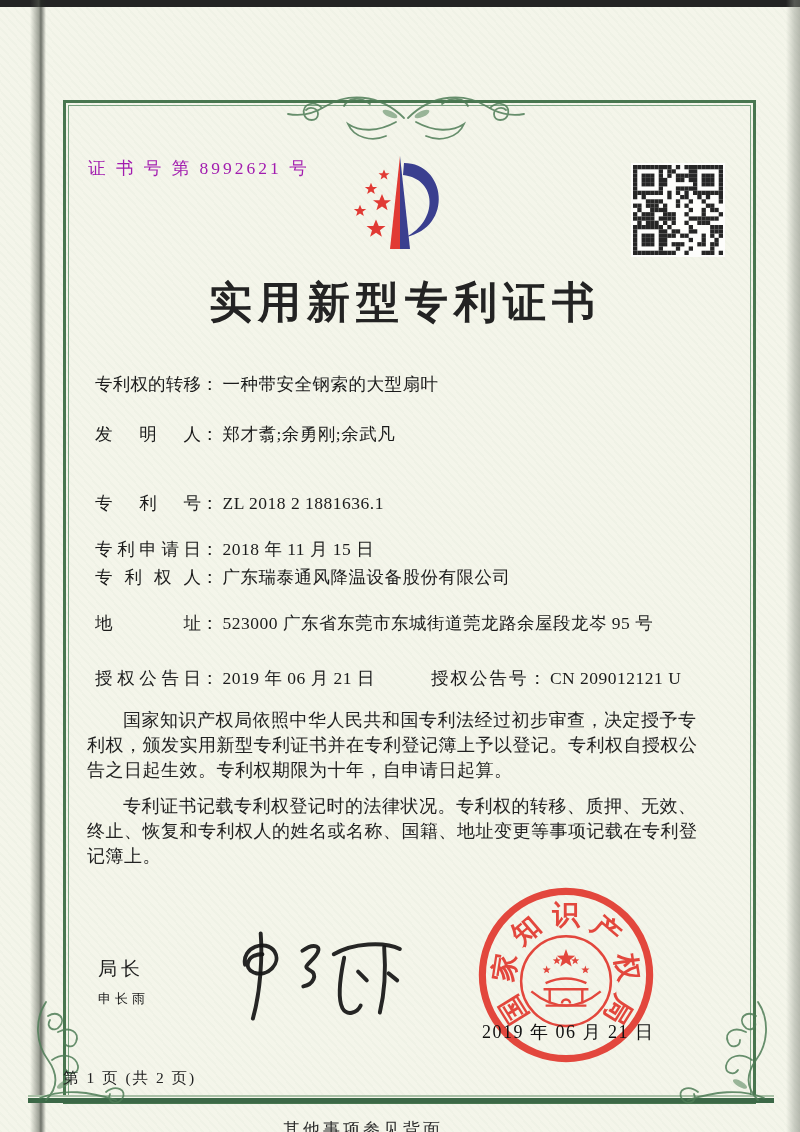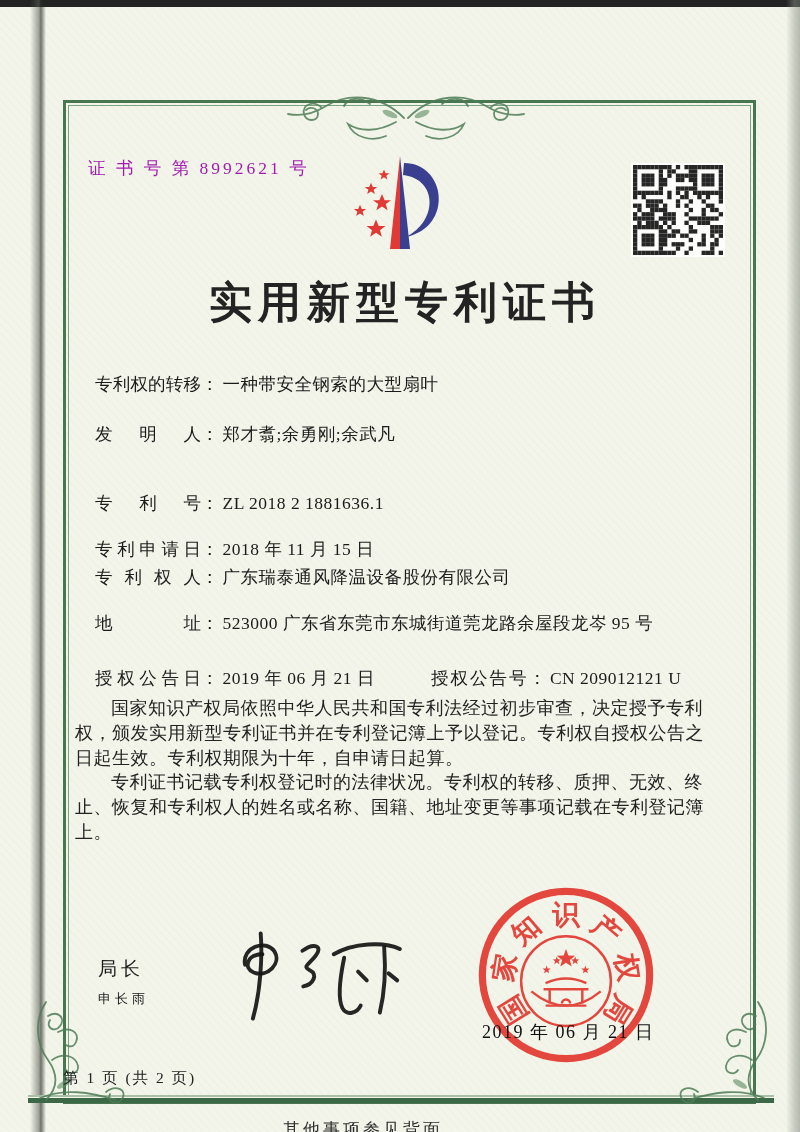--- a/index.html
+++ b/index.html
@@ -40,21 +40,21 @@
   .frow:nth-child(5){margin-bottom:18px;}
   .frow:nth-child(6){margin-bottom:27px;}
   .flabel{display:inline-block;width:106px;text-align:justify;text-align-last:justify;vertical-align:top;}
   .fcolon{display:inline-block;margin-right:4px;}
   .fvalue{letter-spacing:.5px;text-align:right;}
   .g2{margin-left:56px;}
   .g2 .flabel2{letter-spacing:2px;}
 
   .paragraphs{position:absolute;left:75px;top:696px;width:642px;
     font-size:18px;line-height:24.8px;color:#222;}
-  .paragraphs p{margin:0;text-indent:2em;letter-spacing:.5px;}
+  .paragraphs p{margin:12px;text-indent:2em;letter-spacing:.5px;}
 
   .director-title{position:absolute;left:98px;top:956px;font-size:19px;letter-spacing:4px;color:#1b1b1b;
     font-family:"Liberation Sans","DejaVu Sans",sans-serif;}
   .director-name{position:absolute;left:98px;top:990px;font-size:13px;letter-spacing:4px;color:#1b1b1b;
     font-family:"Liberation Sans","DejaVu Sans",sans-serif;}
   .signature{position:absolute;left:212px;top:928px;}
   .signature path{stroke:#141414;stroke-width:4.5;fill:none;stroke-linecap:round;stroke-linejoin:round;opacity:.92;}
 
   .seal{position:absolute;left:464px;top:873px;opacity:.93;}
   .seal .ring{stroke:#e23a30;stroke-width:7;fill:none;}

